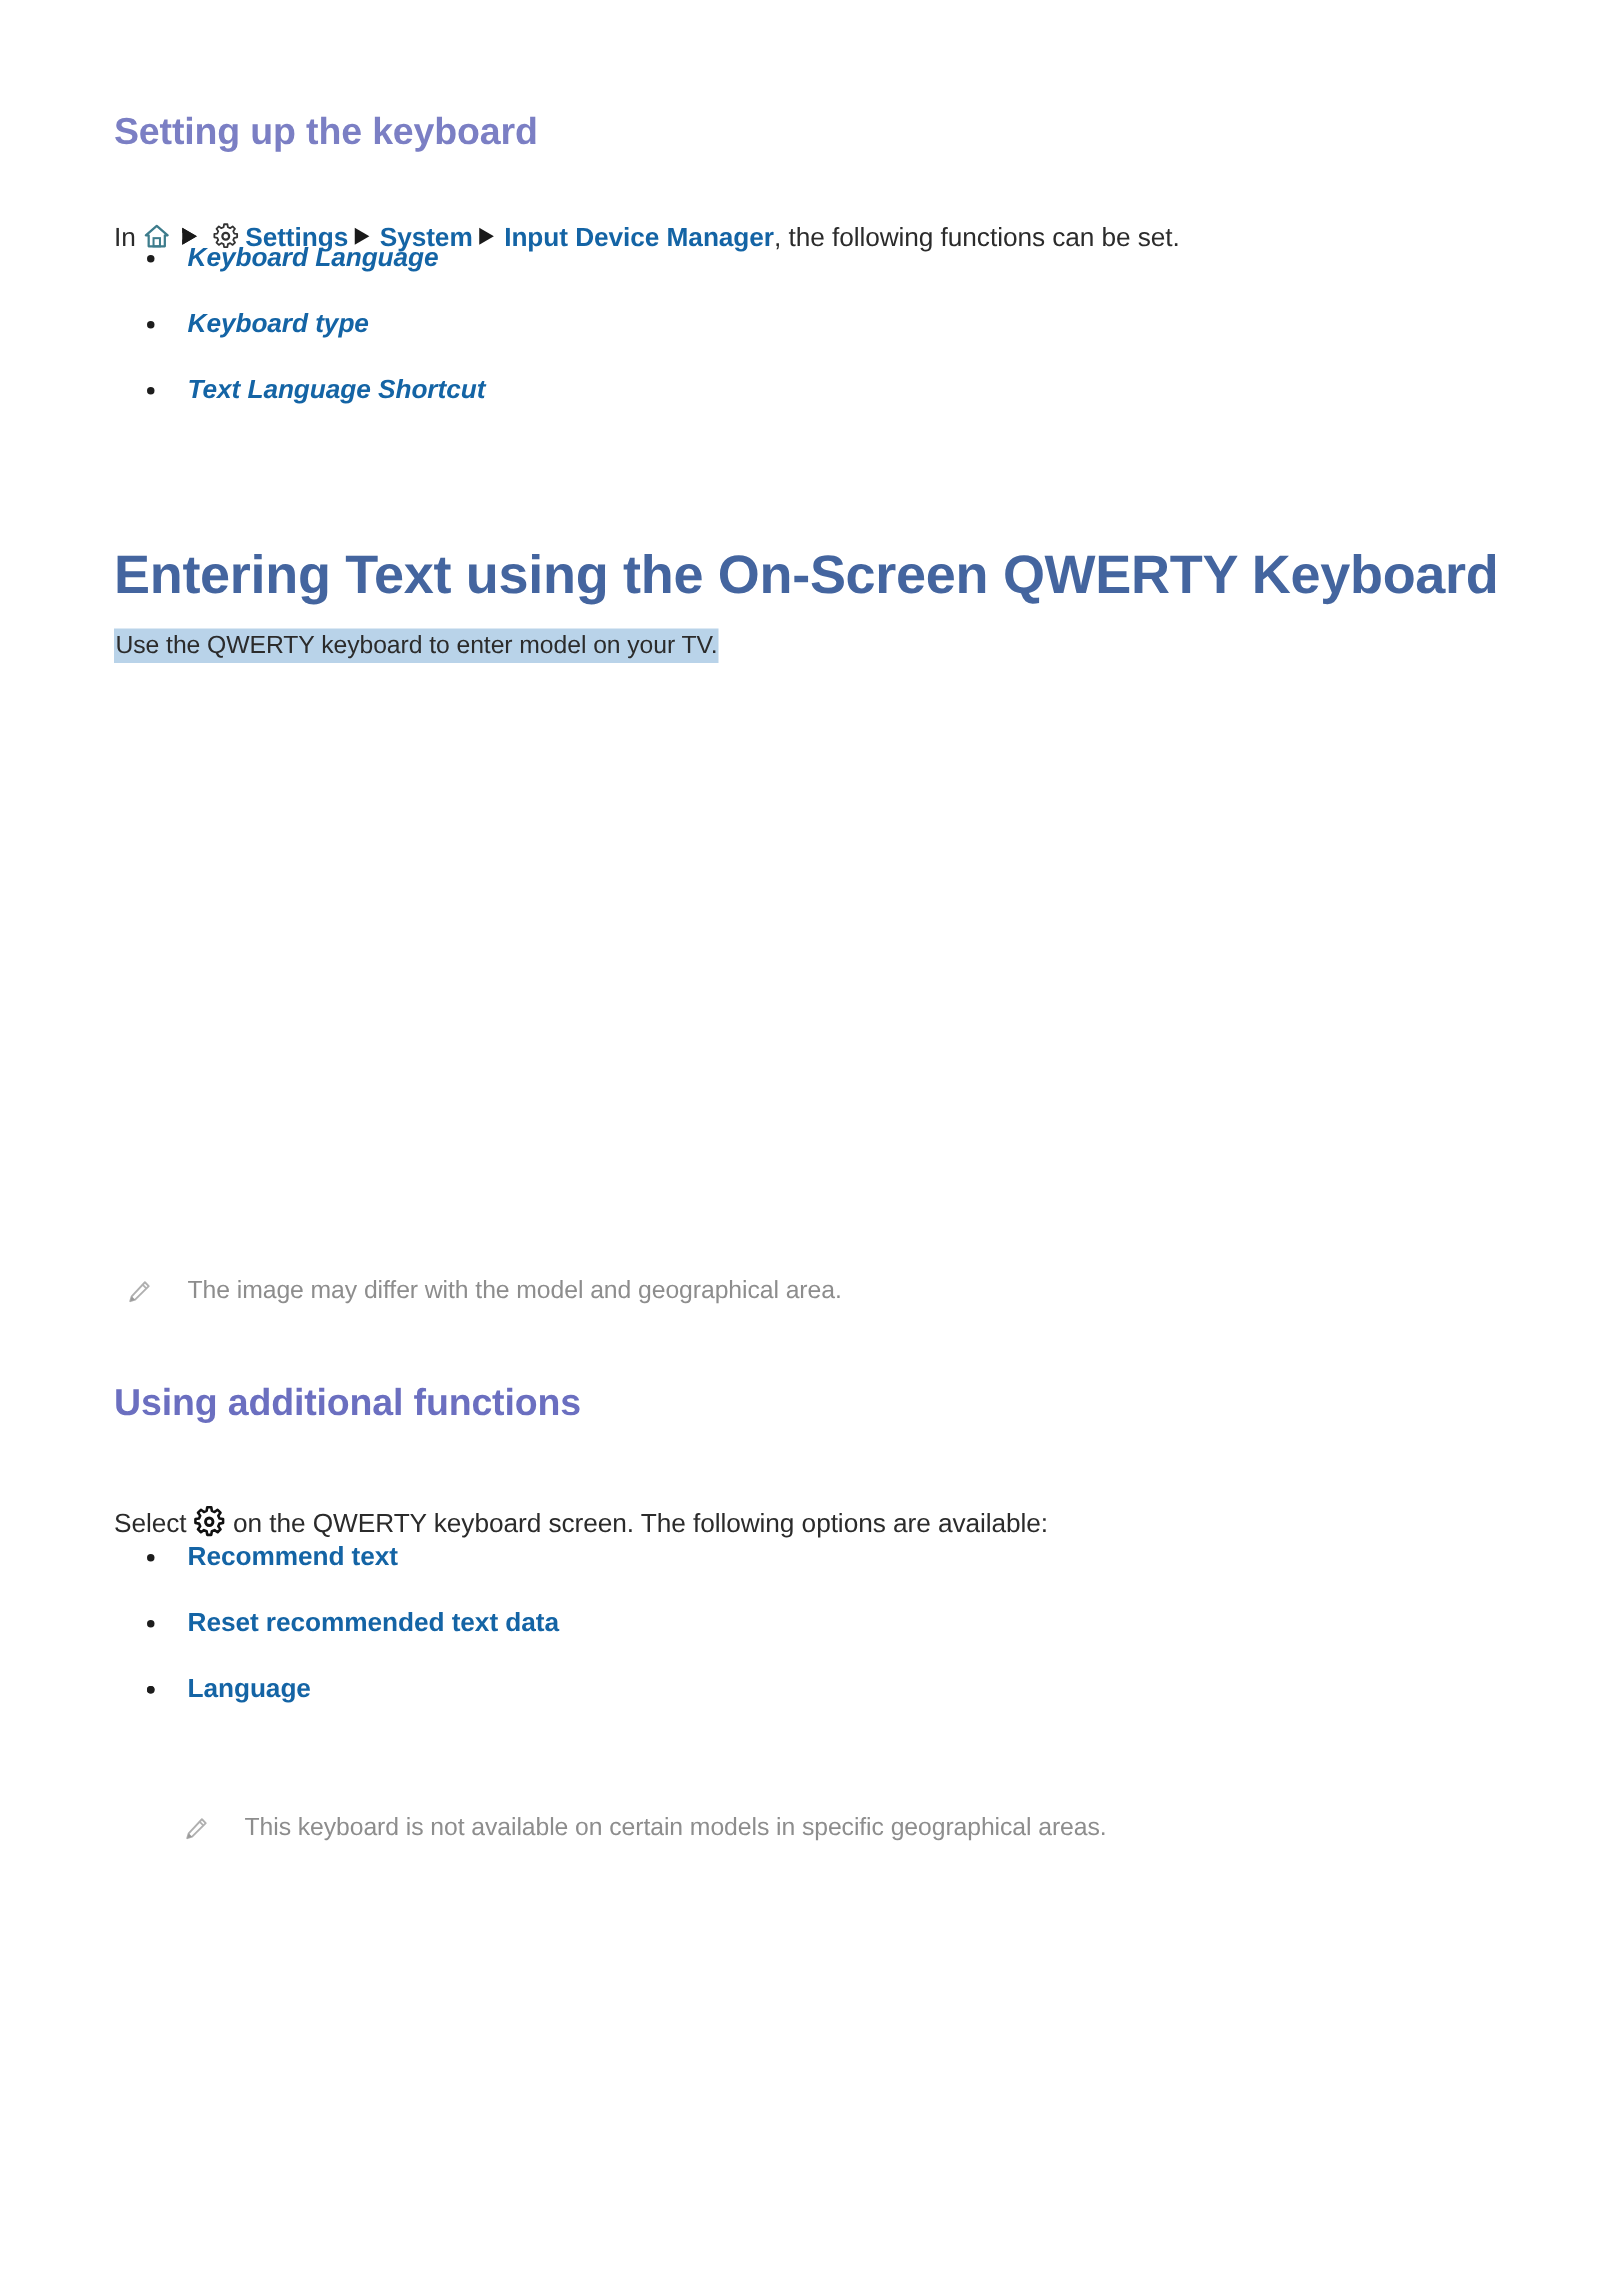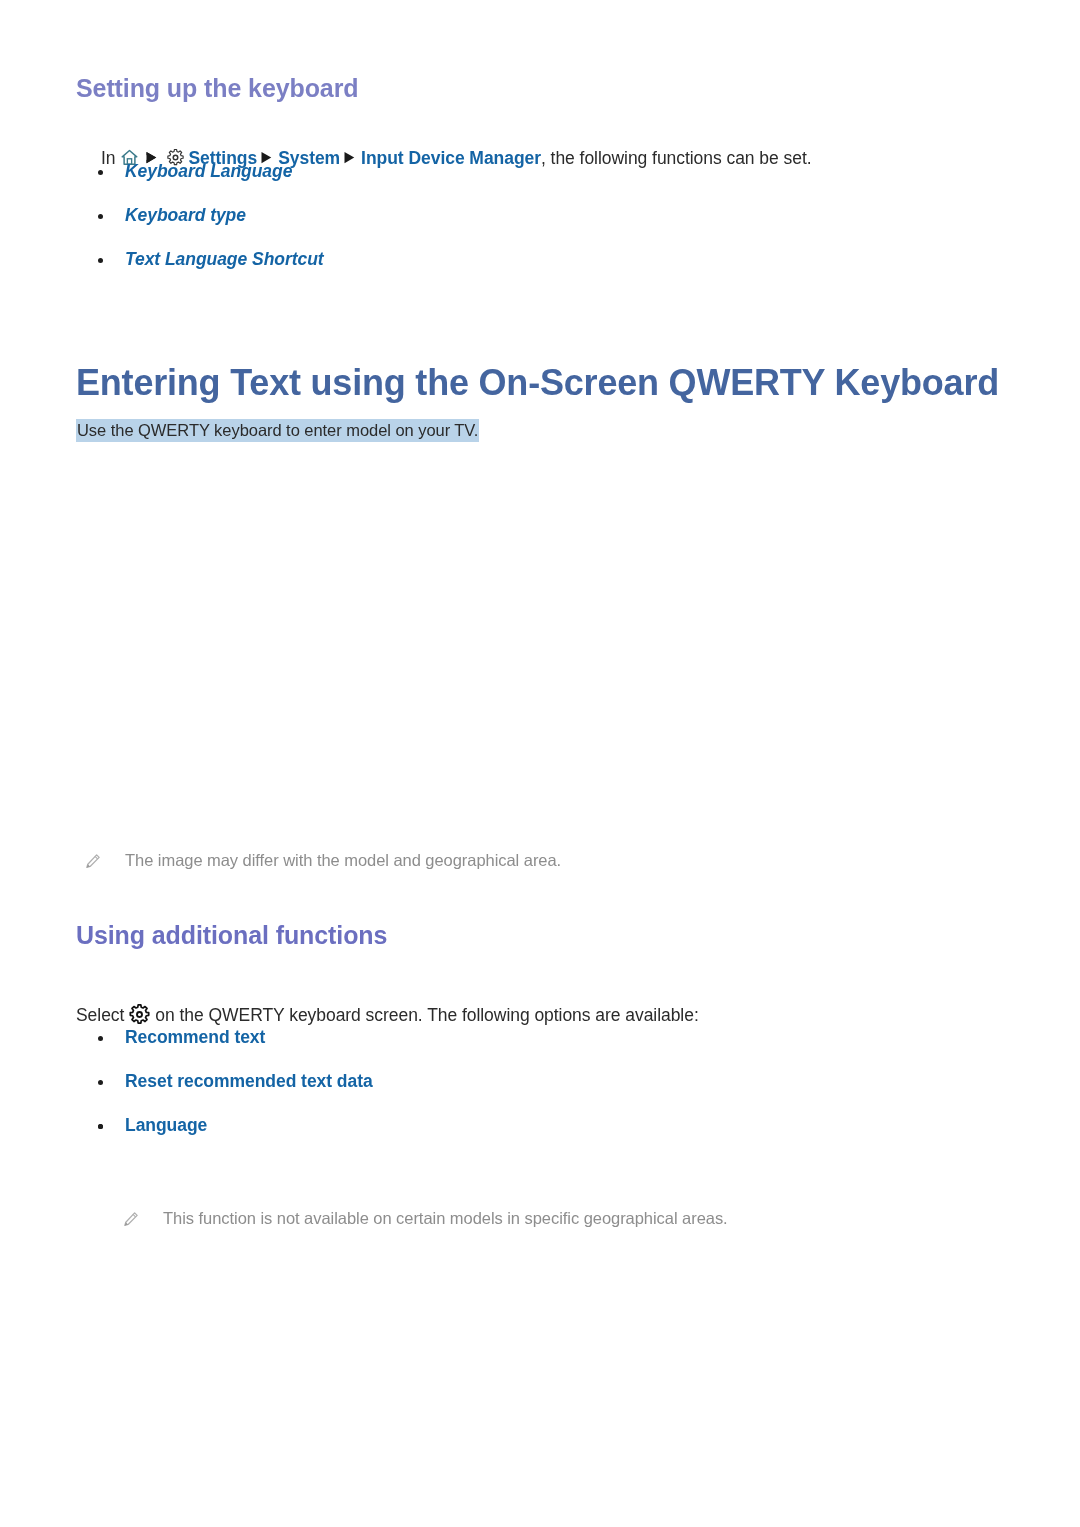--- a/index.html
+++ b/index.html
@@ -64,21 +64,21 @@
   }
 
   
   .body-line {
     position: absolute;
     font-size: 17.5px;
     color: #2b2b2b;
     white-space: nowrap;
     letter-spacing: -0.05px;
   }
-  .path-line { left: 76px; top: 130px; margin-left: 25px; }
+  .path-line { left: 76px; top: 130px; }
   .select-line { left: 76px; top: 985px; }
 
   .link {
     color: #1464a5;
     font-weight: bold;
   }
 
   .highlight-line {
     position: absolute;
     left: 76px;
@@ -231,16 +231,16 @@
       <span>Language</span>
     </li>
   </ul>
 
   <div class="note note-2">
     <span class="icon note-icon"><svg viewBox="0 0 24 24" width="17" height="17" xmlns="http://www.w3.org/2000/svg">
           <path d="M17.8 2.6 21.4 6.2 8.6 19 4 20.4 5.4 15.8 17.8 2.6z" fill="none" stroke="#b0b0b0" stroke-width="1.8" stroke-linejoin="round"></path>
           <path d="M15.6 4.9 19.1 8.4" stroke="#b0b0b0" stroke-width="1.6"></path>
           <path d="M5.4 15.8 8.6 19 4 20.4 5.4 15.8z" fill="#9a9a9a"></path>
         </svg></span>
-    <span class="note-text">This function is not available on certain models in specific geographical areas.</span>
+    <span class="note-text">This keyboard is not available on certain models in specific geographical areas.</span>
   </div>
 
 </div>
 
 </body></html>

